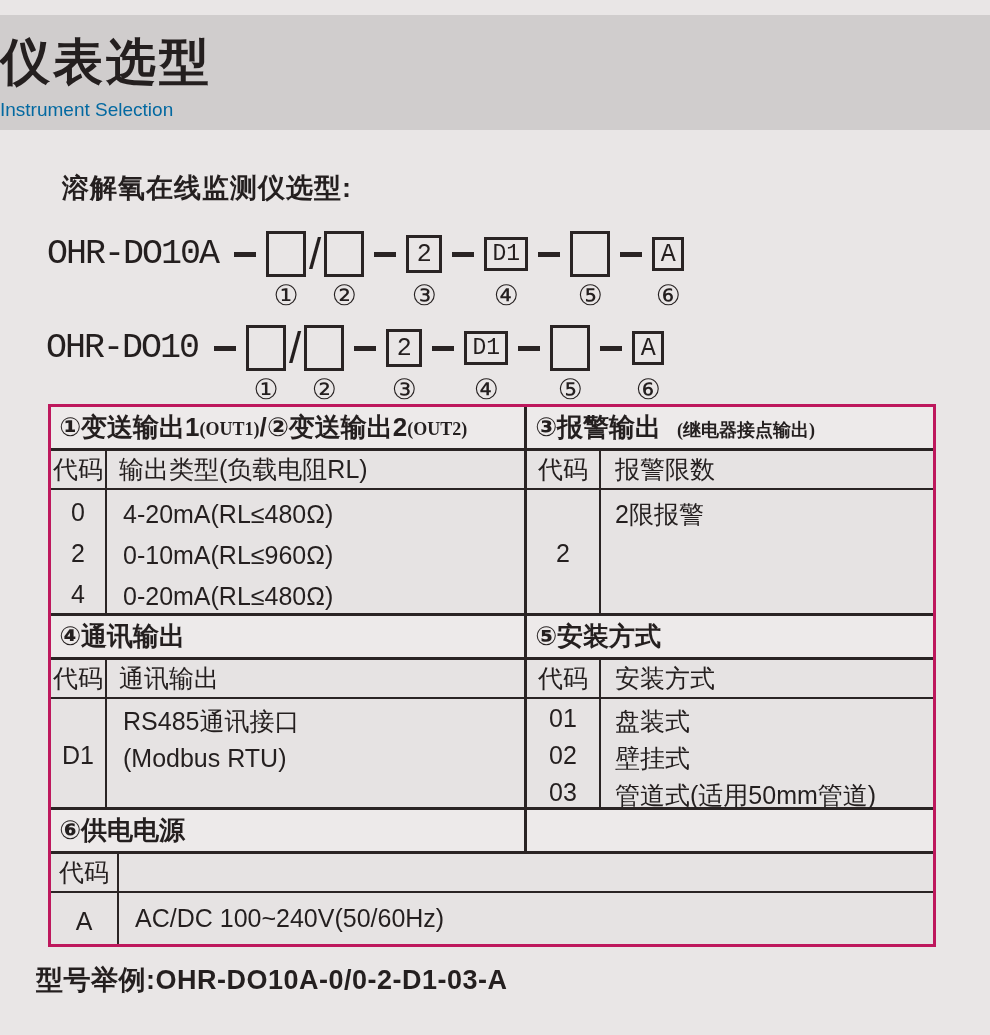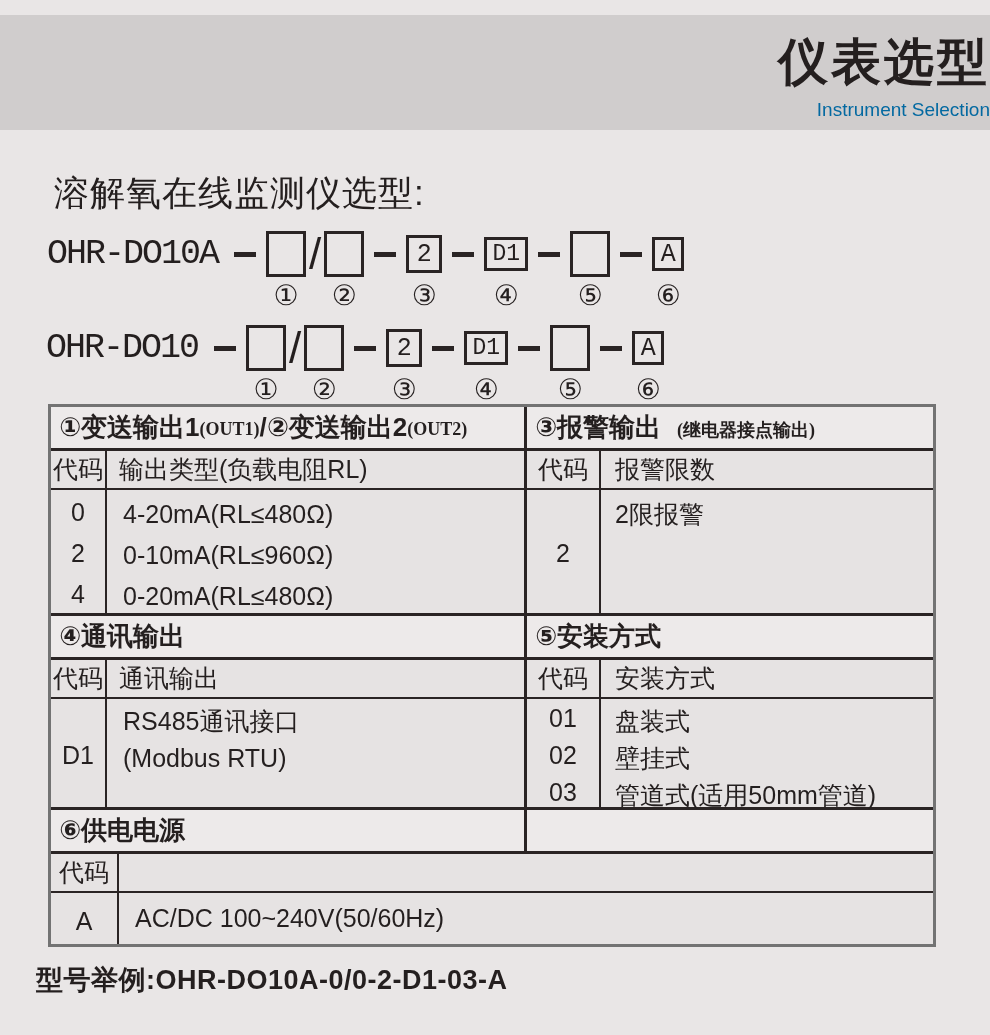--- a/index.html
+++ b/index.html
@@ -9,27 +9,27 @@
     color:#241f1f;
     font-family:"Liberation Sans","DejaVu Sans",sans-serif;
     position:relative;
     overflow:hidden;
   }
   .page { position:absolute; inset:0; }
 
   
   .band {
     position:absolute; left:0; top:15px; width:990px; height:115px;
-    background:#d0cdcd; text-align:right;
+    background:#d0cdcd; text-align:left;
   }
   .band-title { font-size:50px; font-weight:700; letter-spacing:3px; margin-top:14px; }
   .band-sub   { font-size:19px; margin-top:3px; color:#0369a1; }
 
   
-  .intro { position:absolute; left:54px; top:170px; font-size:35px; font-weight:400; letter-spacing:1px; }
+  .intro { position:absolute; left:62px; top:170px; font-size:27px; font-weight:700; letter-spacing:1px; }
 
   
   .model-line { position:absolute; display:flex; align-items:flex-start; }
   #model-line-1 { left:36px; top:228px;margin-left:11px; }
   #model-line-2 { left:46px; top:322px; }
   .mprefix {
     height:52px; display:flex; align-items:center;
     font-family:"Liberation Mono","DejaVu Sans Mono",monospace;
     font-size:35px; letter-spacing:-2px; margin-right:6px; white-space:nowrap;
   }
@@ -43,21 +43,21 @@
   }
   .mbox.b-empty { width:40px; height:46px; }
   .mbox.b-small { width:36px; height:38px; }
   .mbox.b-wide  { width:44px; height:34px; font-size:23px; }
   .mbox.b-tiny  { width:32px; height:34px; }
   .mnum { font-family:"DejaVu Sans","Liberation Sans",sans-serif; font-size:28px; margin-top:1px; line-height:30px; }
 
   
   .tbl {
     position:absolute; left:48px; top:404px; width:888px;
-    border:3px solid #737373; background:#e6e3e3; font-size:25px;
+    border:3px solid #be185d; background:#e6e3e3; font-size:25px;
   }
   .trow { display:flex; border-bottom:3px solid #2a2424; }
   .trow.colhead { border-bottom-width:2px; }
   .trow:last-child { border-bottom:none; }
   .cell { display:flex; align-items:center; }
 
   .sec { background:#edeaea; height:44px; font-weight:700; font-size:26px; }
   .sec .cell { padding-left:8px; }
   .sec .small { font-size:18px; font-weight:700; letter-spacing:0; padding-top:4px;font-family:Liberation Serif, serif; }
   .cL { width:476px; border-right:3px solid #2a2424; }

